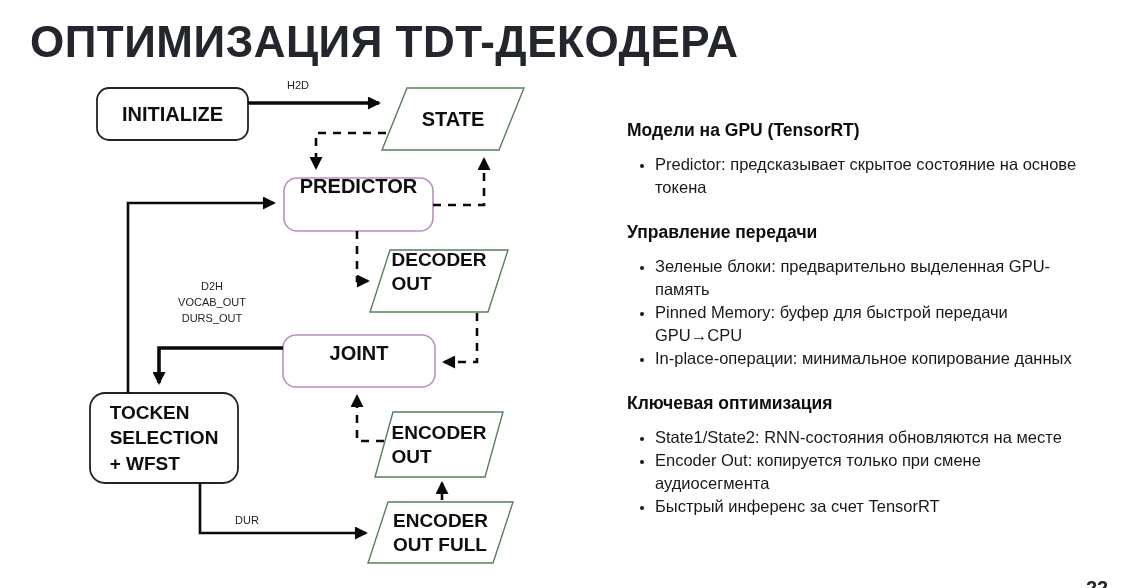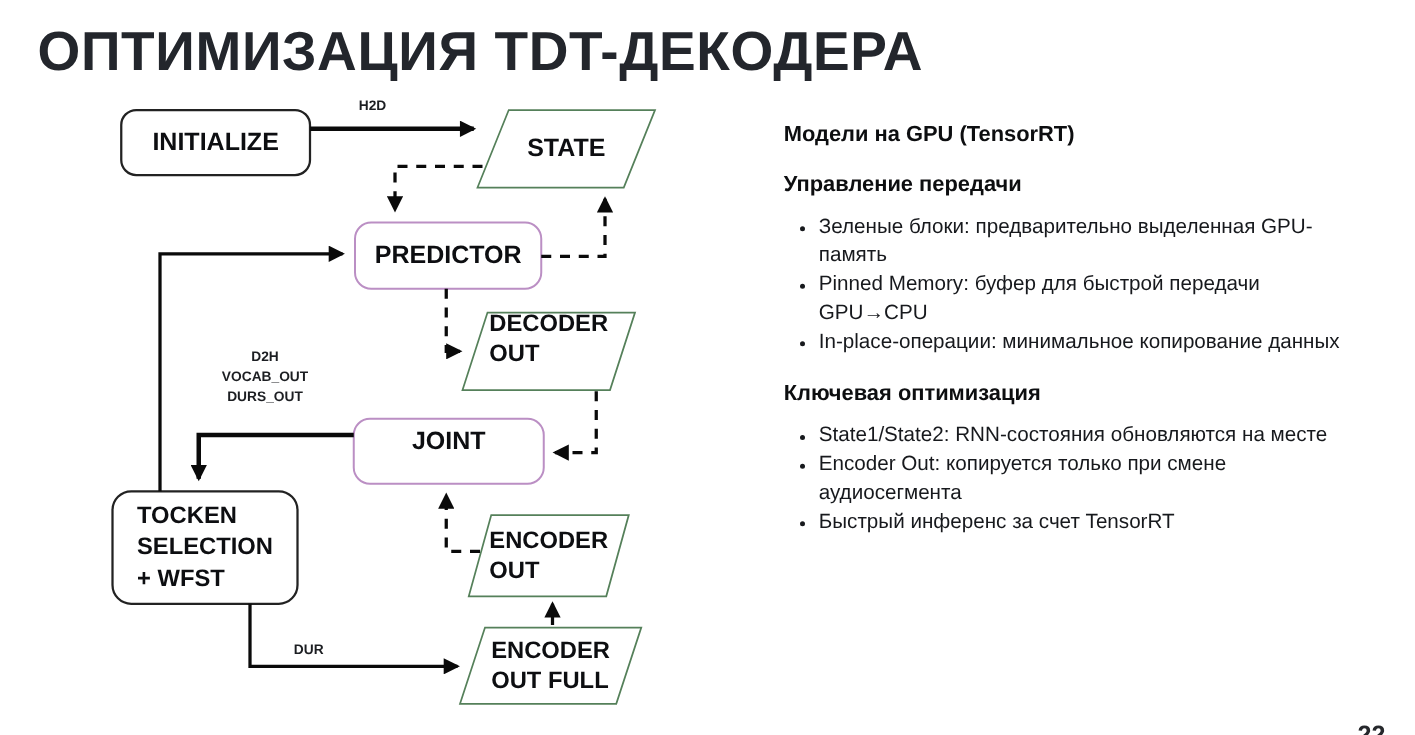--- a/index.html
+++ b/index.html
@@ -28,37 +28,37 @@
     position: absolute;
     display: flex; align-items: center; justify-content: center;
     font-weight: 700;
     color: #0d0e11;
     white-space: pre-line;
     line-height: 1.25;
     pointer-events: none;
   }
   .el {
     position: absolute;
-    font-weight: 700;
+    font-weight: 400;
     font-size: 11px;
     color: #1c1e22;
     text-align: center;
     white-space: pre-line;
     line-height: 16px;
     pointer-events: none;
   }
 
   
   .notes {
     position: absolute;
     left: 627px; top: 97px;
     width: 462px;
     color: #17191d;
   }
-  .section { margin-bottom: 19px; }
+  .section { margin-bottom: 19px; margin-top: 23px; }
   .section h3 {
     font-size: 17.5px;
     font-weight: 700;
     color: #0d0e10;
     margin: 0 0 12px 0;
   }
   .bullet {
     display: flex;
     align-items: flex-start;
     font-size: 16.5px;
@@ -119,21 +119,21 @@
 
   <path class="arrow dashed" d="M386,133 H316 V168" marker-end="url(#ah)"></path>
   <path class="arrow dashed" d="M433,205 H484 V159" marker-end="url(#ah)"></path>
   <path class="arrow dashed" d="M357,231 V281 H368" marker-end="url(#ah)"></path>
   <path class="arrow dashed" d="M477,313 V362 H444" marker-end="url(#ah)"></path>
   <path class="arrow dashed" d="M384,441 H357 V396" marker-end="url(#ah)"></path>
 </svg>
 
 <div class="nl" style="left:97px; top:88px; width:151px; height:52px; font-size:20px;">INITIALIZE</div>
 <div class="nl" style="left:382px; top:88px; width:142px; height:62px; font-size:20px;">STATE</div>
-<div class="nl" style="left:284px; top:178px; width:149px; height:53px; font-size:20px;">PREDICTOR</div>
+<div class="nl" style="left:284px; top:160px; width:149px; height:53px; font-size:20px;">PREDICTOR</div>
 <div class="nl" style="left:370px; top:250px; width:138px; height:44px; font-size:19px;">DECODER
 OUT</div>
 <div class="nl" style="left:283px; top:335px; width:152px; height:36px; font-size:20px;">JOINT</div>
 <div class="nl" style="left:90px; top:393px; width:148px; height:90px; font-size:19px; line-height:1.35;">TOCKEN
 SELECTION
 + WFST</div>
 <div class="nl" style="left:375px; top:412px; width:128px; height:65px; font-size:19px;">ENCODER
 OUT</div>
 <div class="nl" style="left:368px; top:502px; width:145px; height:61px; font-size:19px;">ENCODER
 OUT FULL</div>
@@ -141,20 +141,24 @@
 <div class="el" style="left:262px; top:77px; width:72px;">H2D</div>
 <div class="el" style="left:152px; top:278px; width:120px;">D2H
 VOCAB_OUT
 DURS_OUT</div>
 <div class="el" style="left:222px; top:512px; width:50px;">DUR</div>
 
 <div class="notes">
 
   <div class="section">
     <h3>Модели на GPU (TensorRT)</h3>
+    <div class="bullet">
+      <span class="dot"></span>
+      <span class="bt">Predictor: предсказывает скрытое состояние на основе токена</span>
+    </div>
   </div>
 
   <div class="section">
     <h3>Управление передачи</h3>
     <div class="bullet">
       <span class="dot"></span>
       <span class="bt">Зеленые блоки: предварительно выделенная GPU-память</span>
     </div>
     <div class="bullet">
       <span class="dot"></span>

